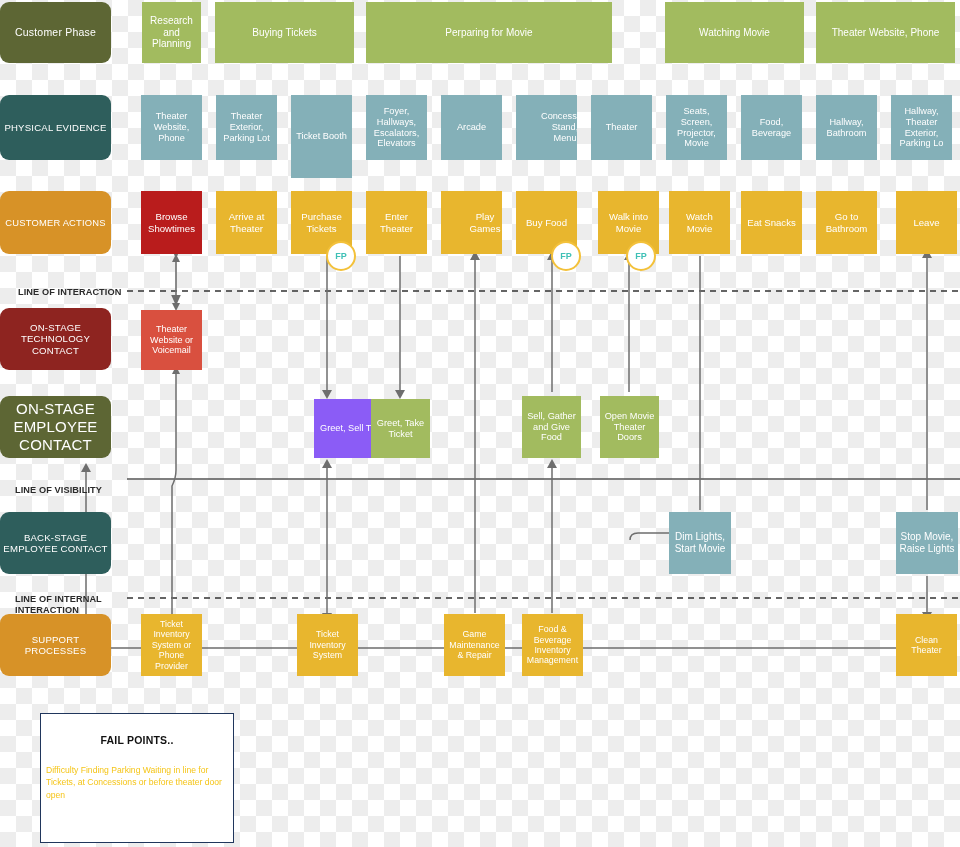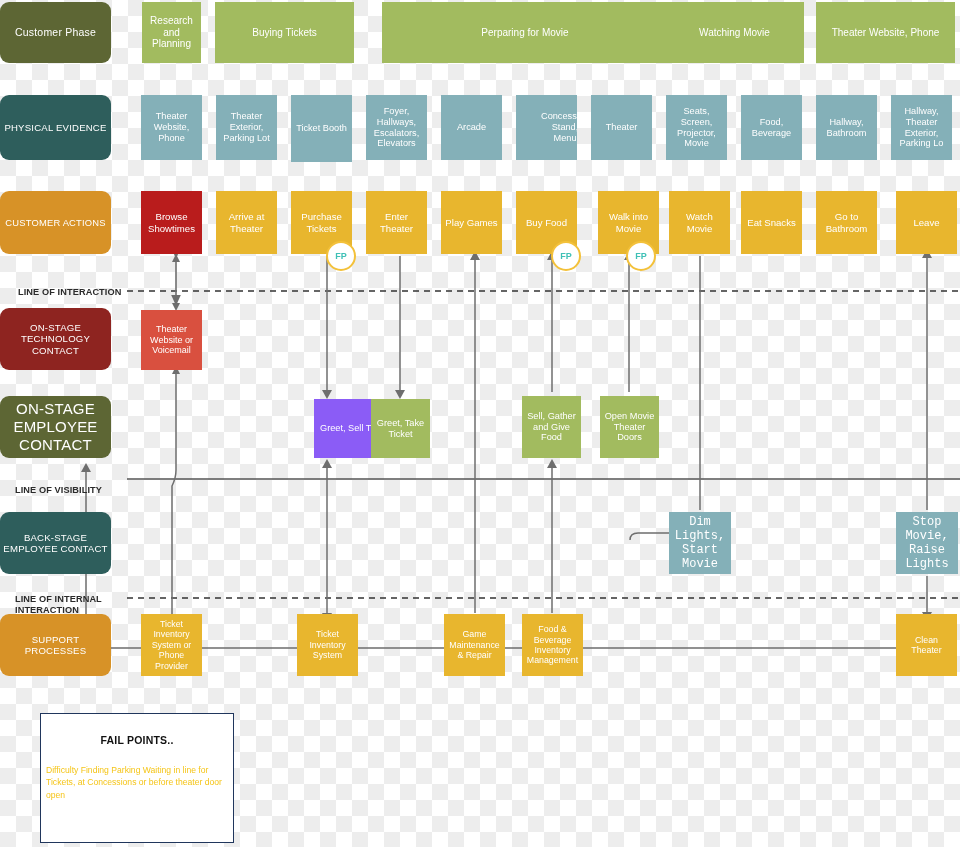--- a/index.html
+++ b/index.html
@@ -28,21 +28,21 @@
     border-radius:9px;
     font-size:10.5px;
     letter-spacing:.2px;
     font-weight:400;
   }
   .phase{font-size:10px;}
   .evidence{font-size:9.2px;}
   .action{font-size:9.6px;}
   .tech{font-size:9px;}
   .employee{font-size:9.2px;}
-  .backstage{font-size:12px;font-family:Liberation Mono, monospace;}
+  .backstage{font-size:10px;}
   .support{font-size:8.8px;}
 
   .linelabel{
     position:absolute;
     font-size:9.2px;
     color:#2b2b2b;
     font-weight:600;
     letter-spacing:.1px;
     line-height:1.25;
     text-align:left;
@@ -145,41 +145,41 @@
   <div class="box rowlabel" style="left:0;top:2px;width:111px;height:61px;background:#5d6634;">
     <span>Customer Phase</span>
   </div>
 
   <div class="box phase" style="left:142px;top:2px;width:59px;height:61px;background:#a2bb5f;">
     <span>Research and Planning</span>
   </div>
   <div class="box phase" style="left:215px;top:2px;width:139px;height:61px;background:#a2bb5f;">
     <span>Buying Tickets</span>
   </div>
-  <div class="box phase" style="left:366px;top:2px;width:286px;height:61px;background:#a2bb5f;margin-left:16px;">
+  <div class="box phase" style="left:366px;top:2px;width:246px;height:61px;background:#a2bb5f;">
     <span>Perparing for Movie</span>
   </div>
   <div class="box phase" style="left:665px;top:2px;width:139px;height:61px;background:#a2bb5f;">
     <span>Watching Movie</span>
   </div>
   <div class="box phase" style="left:816px;top:2px;width:139px;height:61px;background:#a2bb5f;">
     <span>Theater Website, Phone</span>
   </div>
 
   <div class="box rowlabel" style="left:0;top:95px;width:111px;height:65px;background:#2e5e5c;font-size:9.6px;">
     <span>PHYSICAL EVIDENCE</span>
   </div>
 
   <div class="box evidence" style="left:141px;top:95px;width:61px;height:65px;background:#84b0b8;">
     <span>Theater Website, Phone</span>
   </div>
   <div class="box evidence" style="left:216px;top:95px;width:61px;height:65px;background:#84b0b8;">
     <span>Theater Exterior, Parking Lot</span>
   </div>
-  <div class="box evidence" style="left:291px;top:95px;width:61px;height:67px;background:#84b0b8;">
+  <div class="box evidence" style="left:291px;top:95px;width:61px;height:83px;background:#84b0b8;">
     <span>Ticket Booth</span>
   </div>
   <div class="box evidence" style="left:366px;top:95px;width:61px;height:65px;background:#84b0b8;">
     <span>Foyer, Hallways, Escalators, Elevators</span>
   </div>
   <div class="box evidence" style="left:441px;top:95px;width:61px;height:65px;background:#84b0b8;">
     <span>Arcade</span>
   </div>
   <div class="box evidence" style="left:516px;top:95px;width:61px;height:65px;background:#84b0b8;padding-left:40px;">
     <span>Concession Stand, Menu</span>
@@ -213,21 +213,21 @@
   <div class="box action" style="left:291px;top:191px;width:61px;height:63px;background:#e8b62e;">
     <span>Purchase Tickets</span>
   </div>
   <div class="fp" style="left:326px;top:241px;">
     <span>FP</span>
   </div>
 
   <div class="box action" style="left:366px;top:191px;width:61px;height:63px;background:#e8b62e;">
     <span>Enter Theater</span>
   </div>
-  <div class="box action" style="left:441px;top:191px;width:61px;height:63px;background:#e8b62e;">
+  <div class="box action" style="left:441px;top:191px;width:61px;height:63px;background:#e8b62e;padding-left:30px;">
     <span>Play Games</span>
   </div>
   <div class="box action" style="left:516px;top:191px;width:61px;height:63px;background:#e8b62e;">
     <span>Buy Food</span>
   </div>
   <div class="fp" style="left:551px;top:241px;">
     <span>FP</span>
   </div>
 
   <div class="box action" style="left:598px;top:191px;width:61px;height:63px;background:#e8b62e;">

